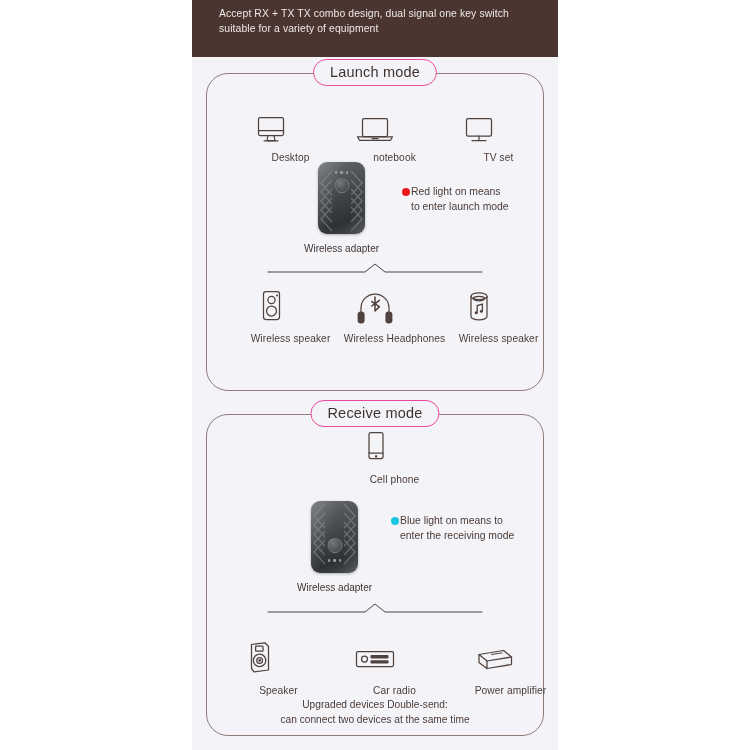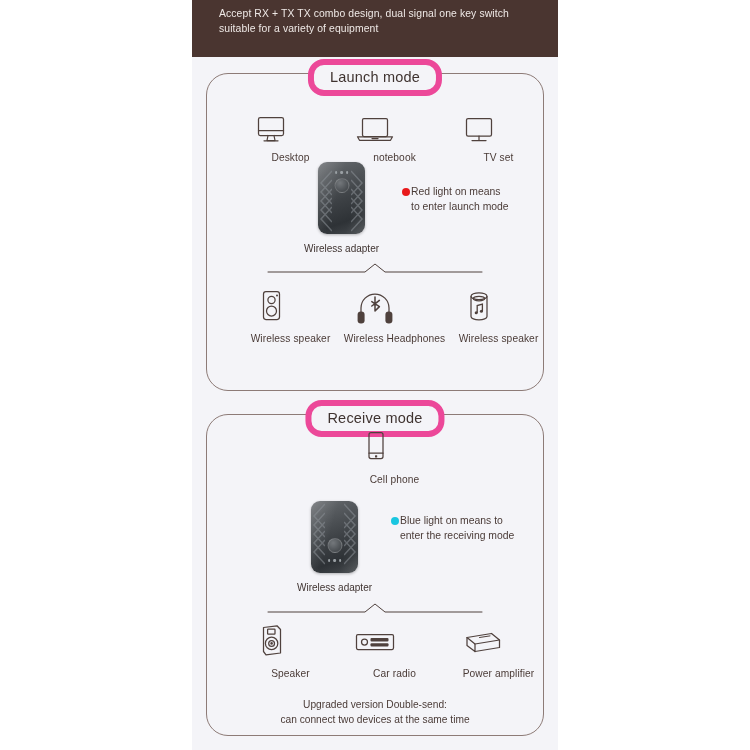--- a/index.html
+++ b/index.html
@@ -42,21 +42,21 @@
   }
   #panel-launch{ top:73px; height:318px; }
   #panel-receive{ top:414px; height:322px; }
 
   .panel-title{
     position:absolute;
     left:50%;
     transform:translateX(-50%);
     top:-15px;
     background:#f4f4f8;
-    border:6px solid #ec4899;
+    border:1px solid #ec4899;
     border-radius:16px;
     padding:4px 16px 5px 16px;
     font-size:14.5px;
     color:#3f3330;
     white-space:nowrap;
     letter-spacing:.2px;
   }
 
   
   .row{
@@ -354,21 +354,21 @@
         <span>enter the receiving mode</span>
       </span>
     </div>
 
     <div class="divider" style="top:185px;">
       <svg width="216" height="12" viewBox="0 0 216 12">
         <path class="stroke" style="stroke-width:1" d="M1 10 L98 10 L108 2 L118 10 L215 10"></path>
       </svg>
     </div>
 
-    <div class="row" style="top:204px;">
+    <div class="row" style="top:221px;justify-content:space-between;">
 
       <div class="cell">
         <div class="glyph">
           <svg width="32" height="38" viewBox="0 0 32 38">
             <path class="stroke" d="M8.5 4.5 L22 2.8 L25.5 6.5 L25.5 30 L11 31.8 L8.5 28.5 Z"></path>
             <rect class="stroke" x="12.6" y="6.2" width="7.4" height="5" rx=".6"></rect>
             <circle class="stroke" cx="16.6" cy="20.4" r="6.2"></circle>
             <circle class="stroke" cx="16.6" cy="20.4" r="2.9"></circle>
             <circle class="fillbn" cx="16.6" cy="20.4" r="1.3"></circle>
           </svg>
@@ -395,18 +395,18 @@
             <path class="stroke" d="M12 14.5 L12 22.5 L20 28.5 L20 21"></path>
             <path class="stroke" d="M20 28.5 L44.5 24.5 L44.5 17"></path>
             <line class="stroke" style="stroke-width:1" x1="24.5" y1="14.5" x2="35" y2="12.9"></line>
           </svg>
         </div>
         <div class="cap">Power amplifier</div>
       </div>
     </div>
 
     <div class="footnote" style="top:282px;">
-      <div>Upgraded version Double-send:</div>
+      <div>Upgraded devices Double-send:</div>
       <div>can connect two devices at the same time</div>
     </div>
   </div>
 
 </div>
 
 </body></html>

